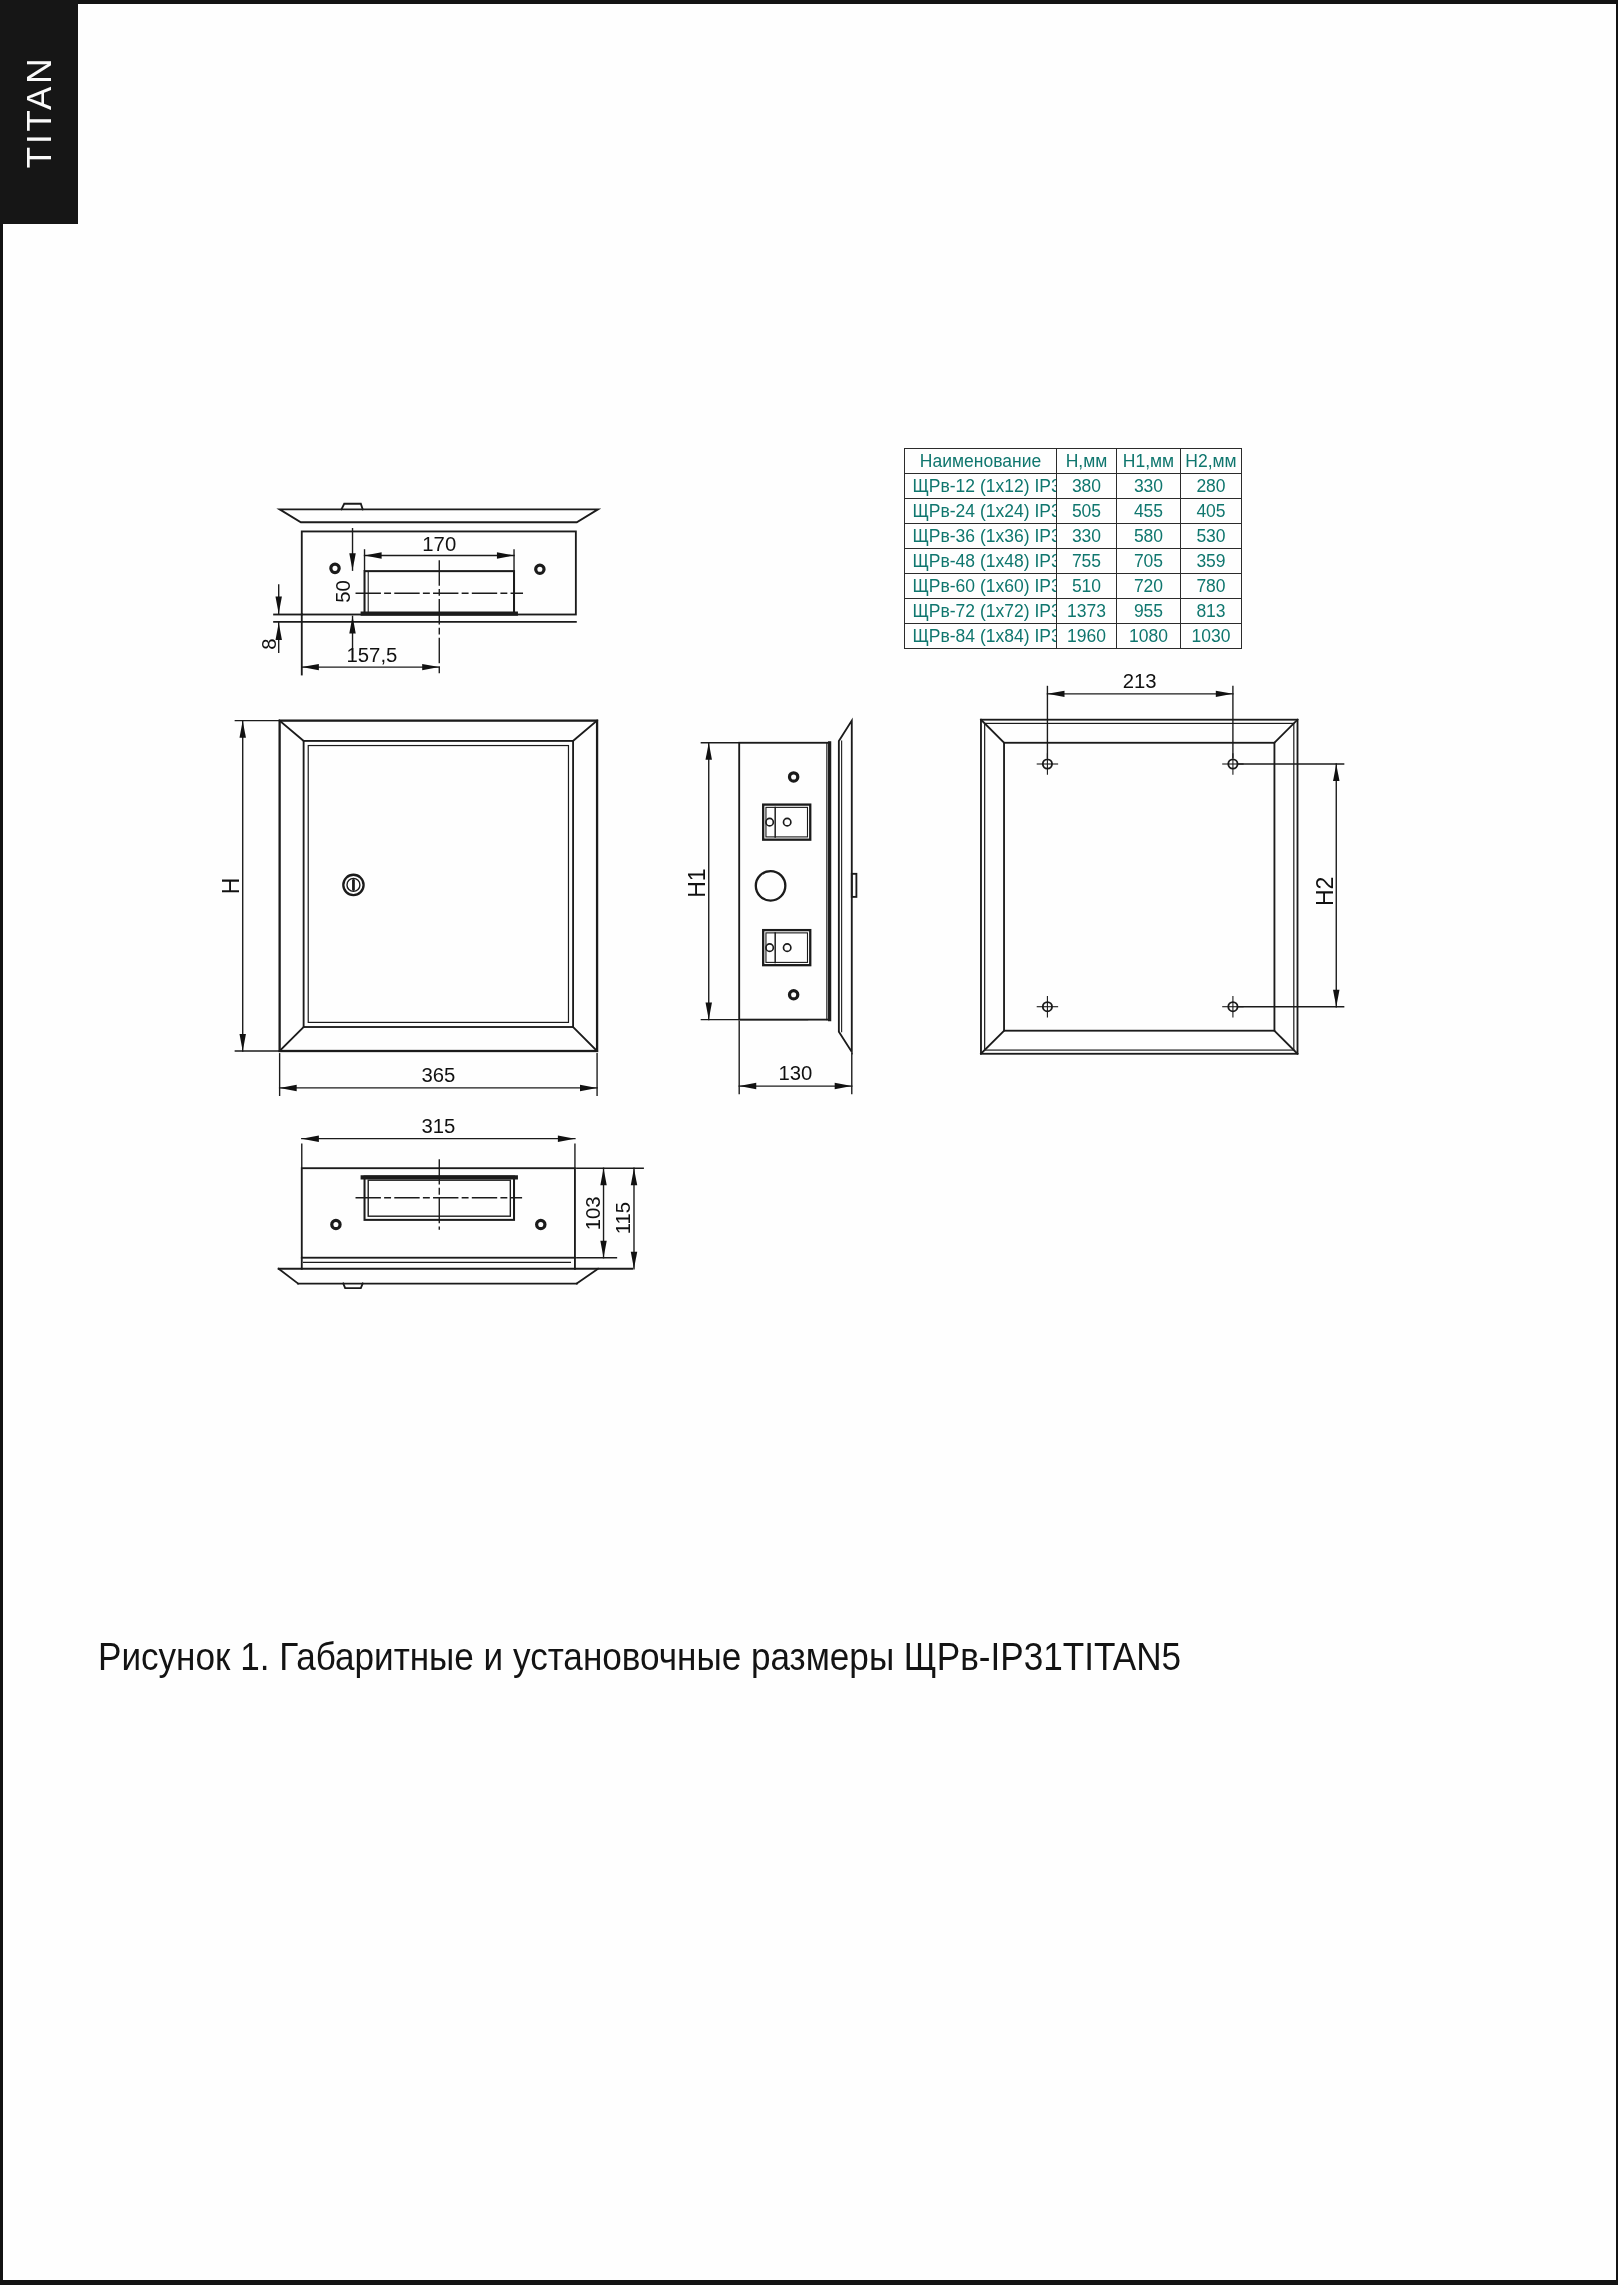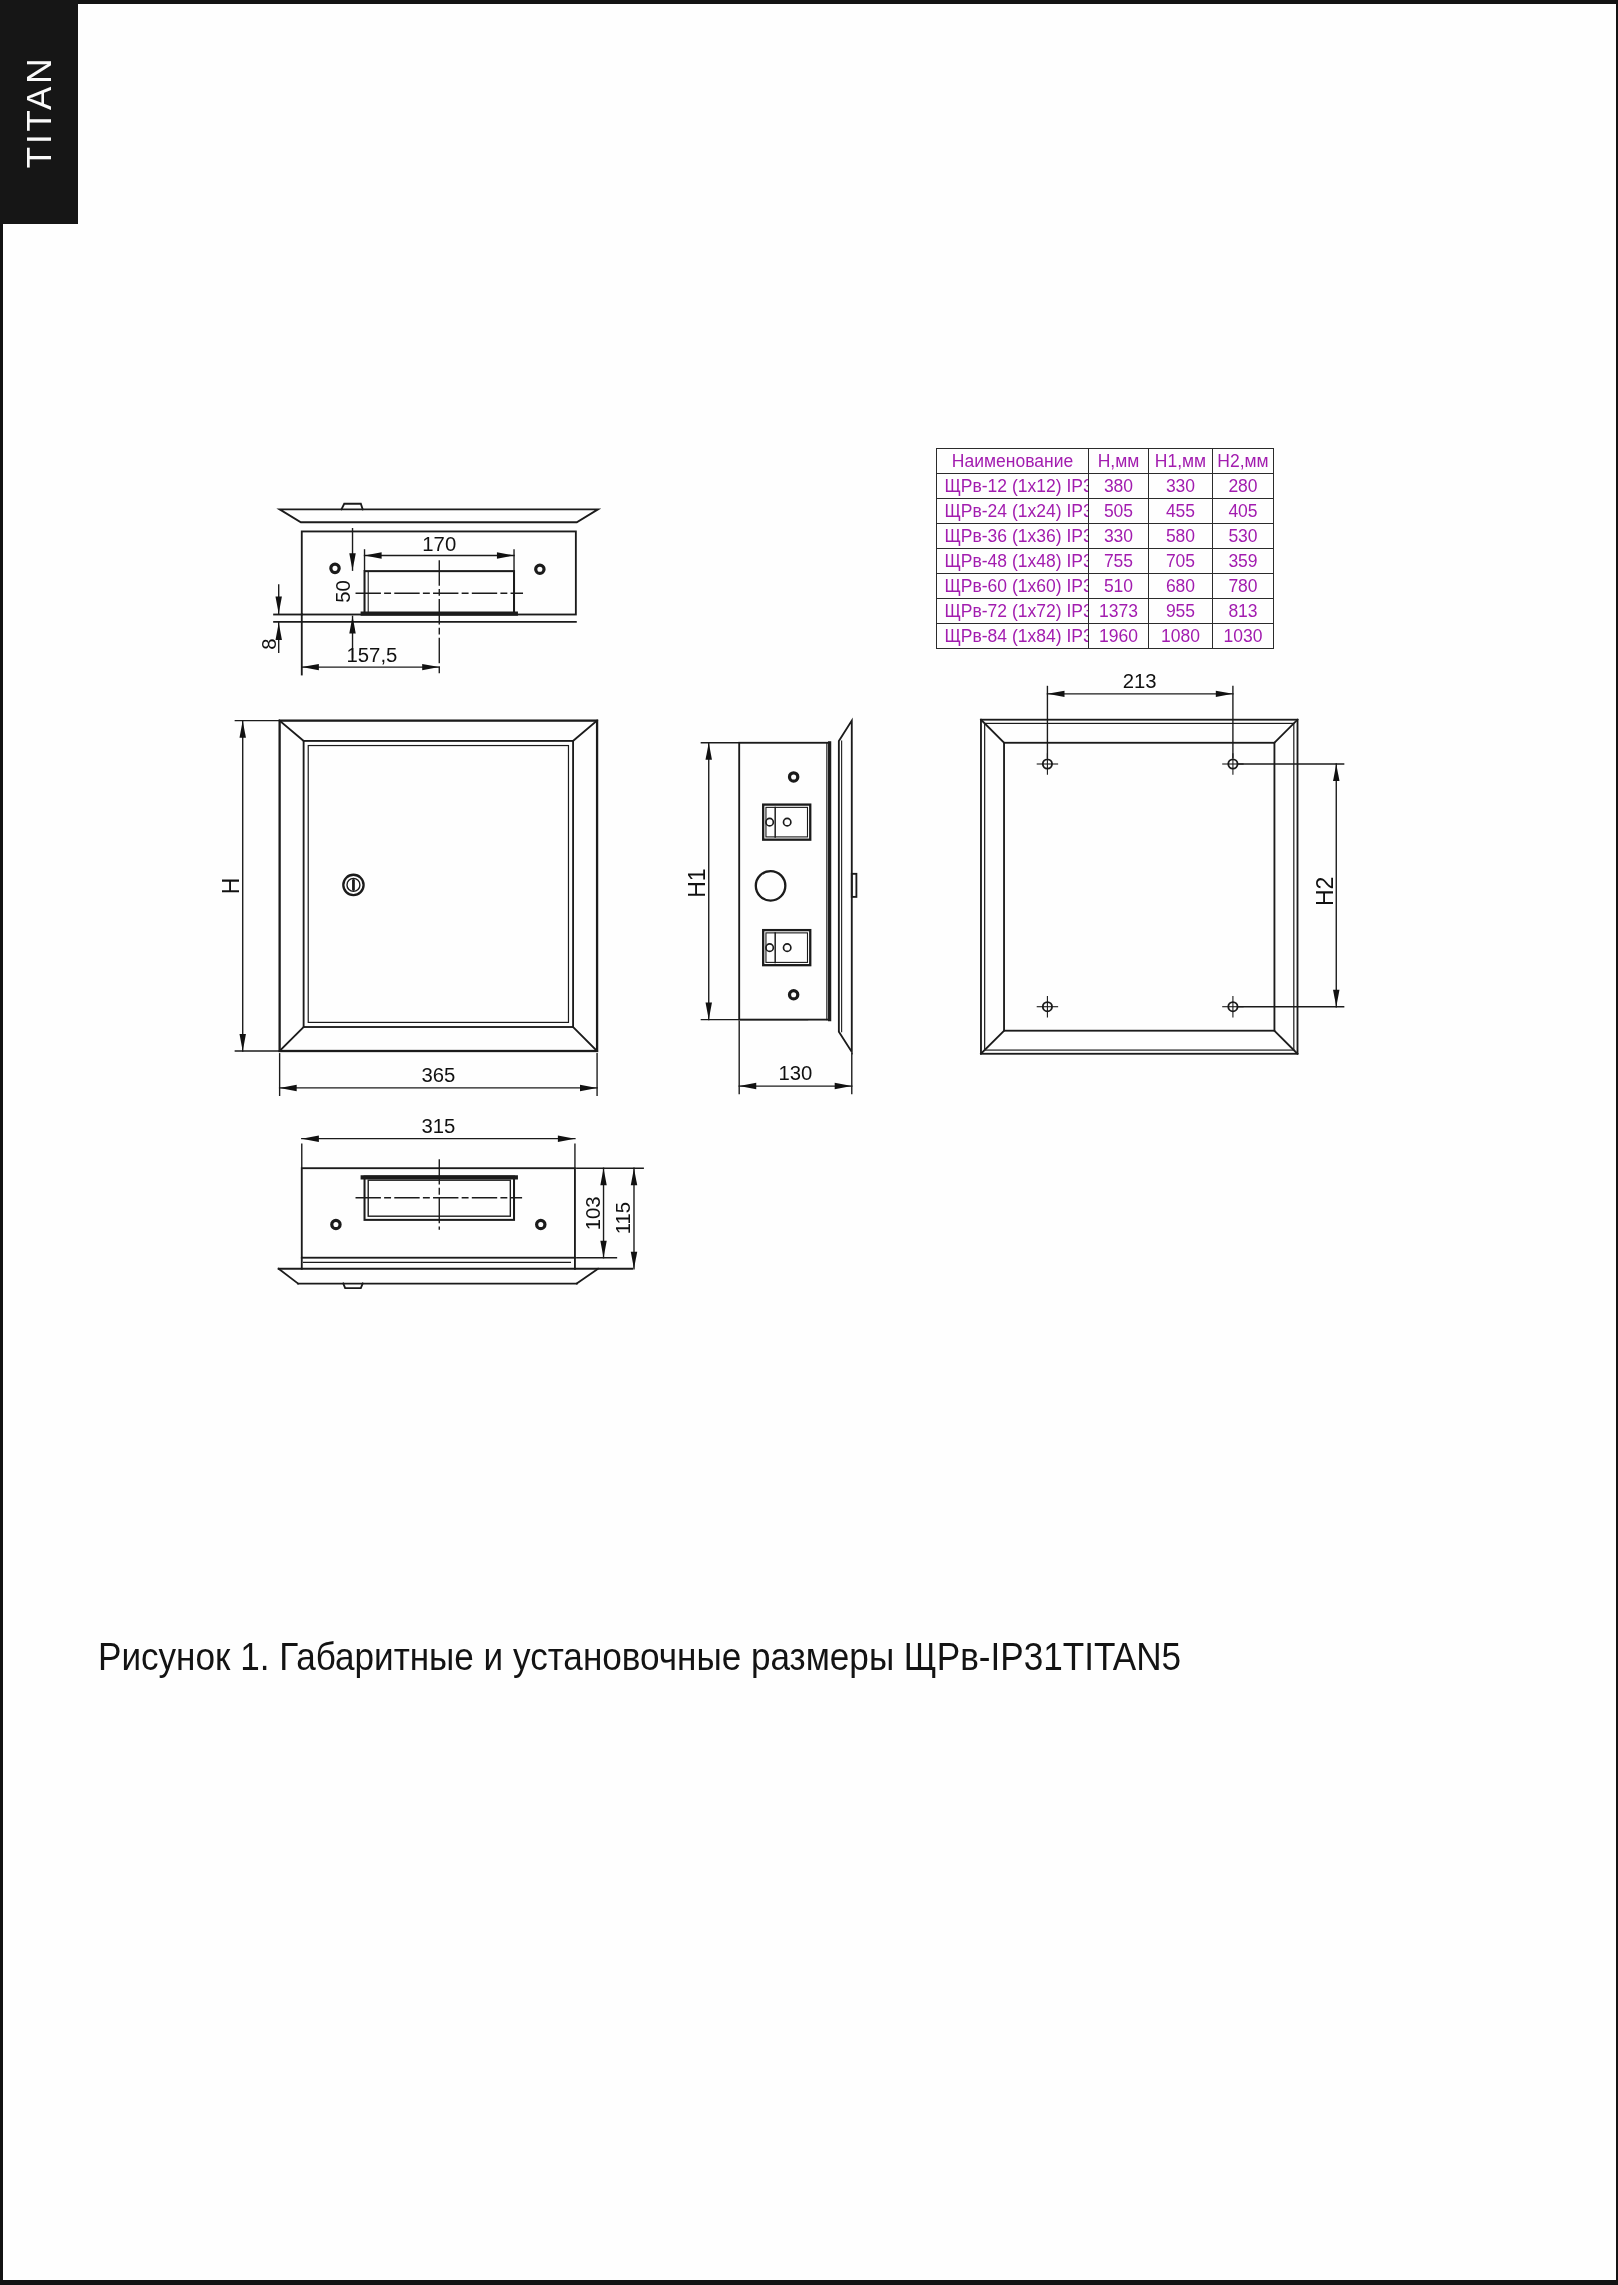--- a/index.html
+++ b/index.html
@@ -24,26 +24,26 @@
     display:flex;align-items:center;justify-content:center;
   }
   .logo-text{
     transform:rotate(-90deg);
     color:#fafafa;
     font-size:35px;
     letter-spacing:2.8px;
     white-space:nowrap;
   }
   table.spec-table{
-    position:absolute;left:936px;top:448px;
+    position:absolute;left:904px;top:448px;
     width:337px;
     border-collapse:collapse;
     table-layout:fixed;
     font-size:17.5px;
-    color:#a21caf;
+    color:#0f766e;
     padding-left:20px;
   }
   table.spec-table td,table.spec-table th{
     border:1.8px solid #2b2b2b;
     height:24px;
     padding:0;
     font-weight:normal;
     text-align:center;
     white-space:nowrap;
     overflow:hidden;
@@ -114,21 +114,21 @@
     </tr>
     <tr>
       <td class="name">ЩРв-48 (1х48) IP31</td>
       <td>755</td>
       <td>705</td>
       <td>359</td>
     </tr>
     <tr>
       <td class="name">ЩРв-60 (1х60) IP31</td>
       <td>510</td>
-      <td>680</td>
+      <td>720</td>
       <td>780</td>
     </tr>
     <tr>
       <td class="name">ЩРв-72 (1х72) IP31</td>
       <td>1373</td>
       <td>955</td>
       <td>813</td>
     </tr>
     <tr>
       <td class="name">ЩРв-84 (1х84) IP31</td>

